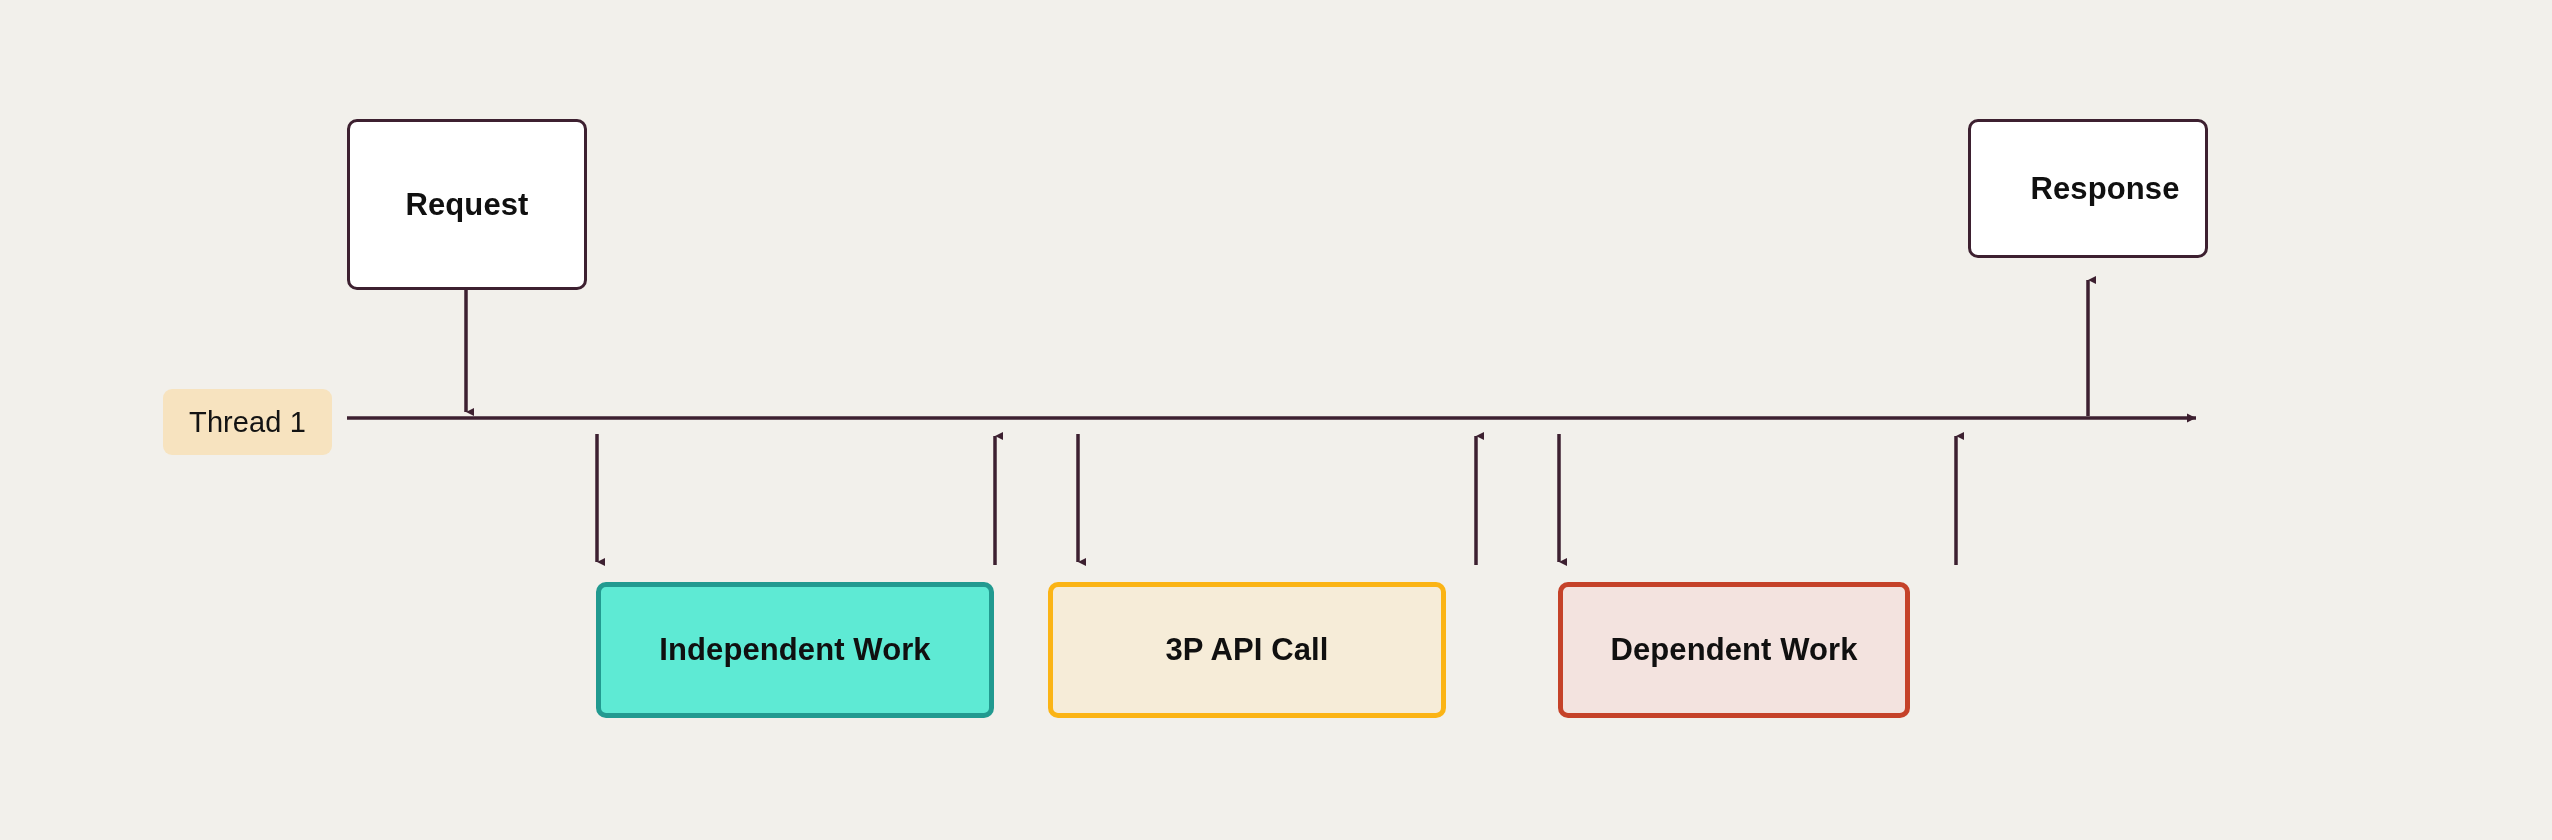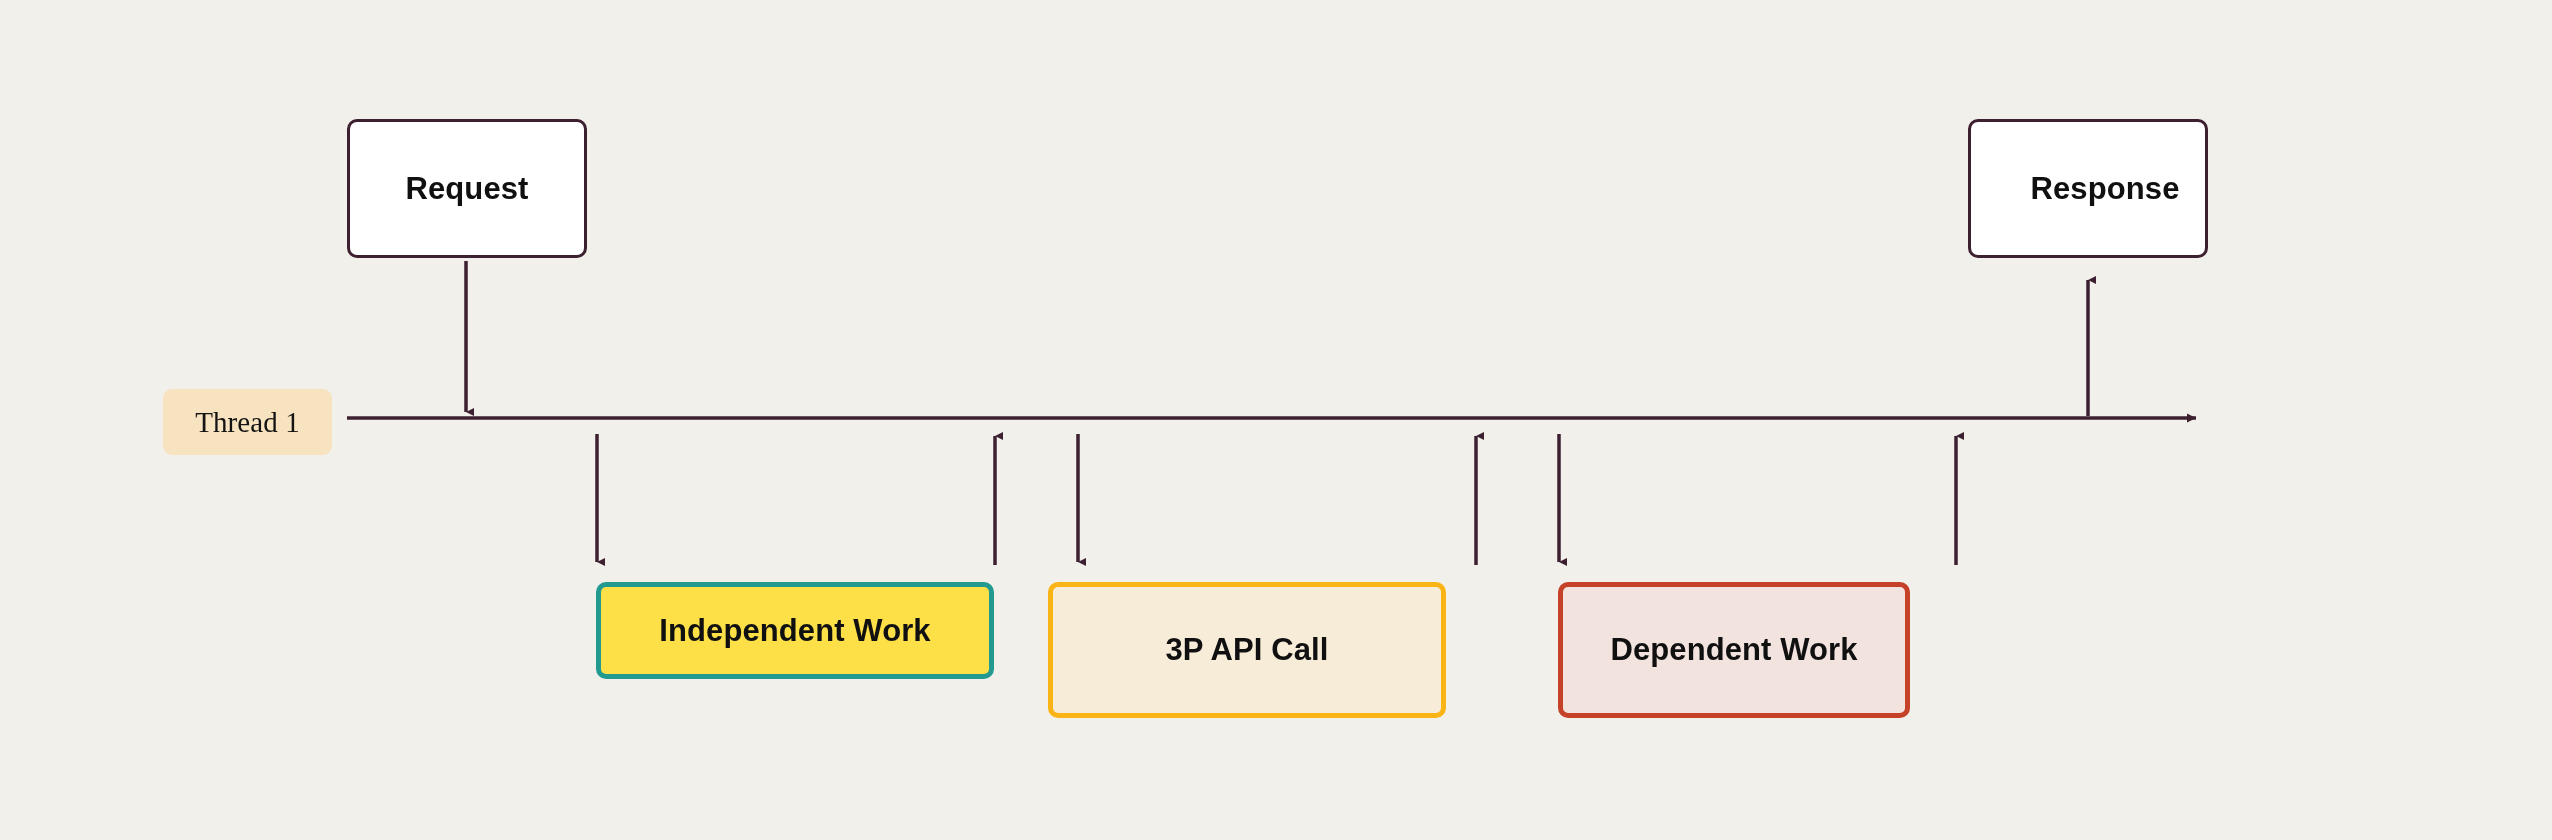--- a/index.html
+++ b/index.html
@@ -87,33 +87,33 @@
     <line x1="597" y1="434" x2="597" y2="562" stroke="#3d2030" stroke-width="3.5" marker-end="url(#arrow-down)"></line>
     <line x1="995" y1="565" x2="995" y2="436" stroke="#3d2030" stroke-width="3.5" marker-end="url(#arrow-up)"></line>
 
     <line x1="1078" y1="434" x2="1078" y2="562" stroke="#3d2030" stroke-width="3.5" marker-end="url(#arrow-down)"></line>
     <line x1="1476" y1="565" x2="1476" y2="436" stroke="#3d2030" stroke-width="3.5" marker-end="url(#arrow-up)"></line>
 
     <line x1="1559" y1="434" x2="1559" y2="562" stroke="#3d2030" stroke-width="3.5" marker-end="url(#arrow-down)"></line>
     <line x1="1956" y1="565" x2="1956" y2="436" stroke="#3d2030" stroke-width="3.5" marker-end="url(#arrow-up)"></line>
   </svg>
 
-  <div class="node endpoint-box" style="left:347px; top:119px; width:240px; height:139px;">
+  <div class="node endpoint-box" style="left:347px; top:119px; width:240px; height:171px;">
     <span class="node-label">Request</span>
   </div>
 
   <div class="node endpoint-box" style="left:1968px; top:119px; width:240px; height:139px;padding-left:34px;">
     <span class="node-label">Response</span>
   </div>
 
-  <div class="node lane-badge" style="left:163px; top:389px; width:169px; height:66px;font-family:Liberation Serif, serif;">
+  <div class="node lane-badge" style="left:163px; top:389px; width:169px; height:66px;">
     <span class="node-label">Thread 1</span>
   </div>
 
-  <div class="node work-box" style="left:596px; top:582px; width:398px; height:97px; background:#fde047; border-color:#229a90;">
+  <div class="node work-box" style="left:596px; top:582px; width:398px; height:136px; background:#5eead4; border-color:#229a90;">
     <span class="node-label">Independent Work</span>
   </div>
 
   <div class="node work-box" style="left:1048px; top:582px; width:398px; height:136px; background:#f6ecd8; border-color:#fbb415;">
     <span class="node-label">3P API Call</span>
   </div>
 
   <div class="node work-box" style="left:1558px; top:582px; width:352px; height:136px; background:#f3e3df; border-color:#c54229;">
     <span class="node-label">Dependent Work</span>
   </div>

